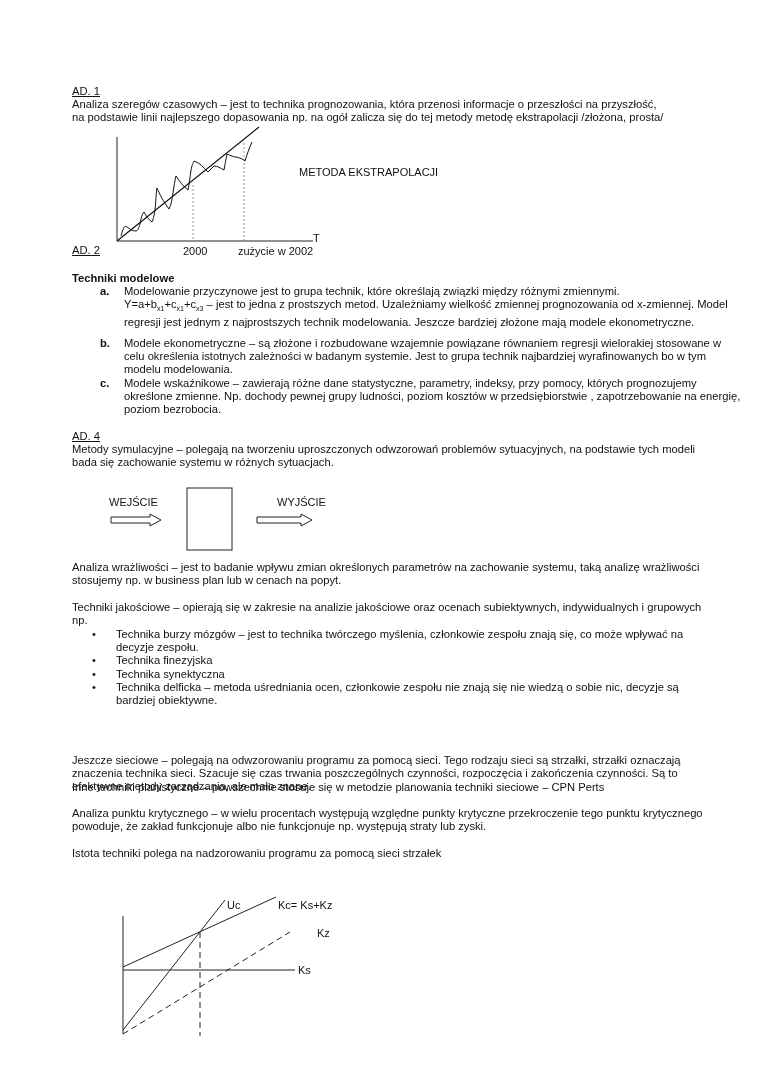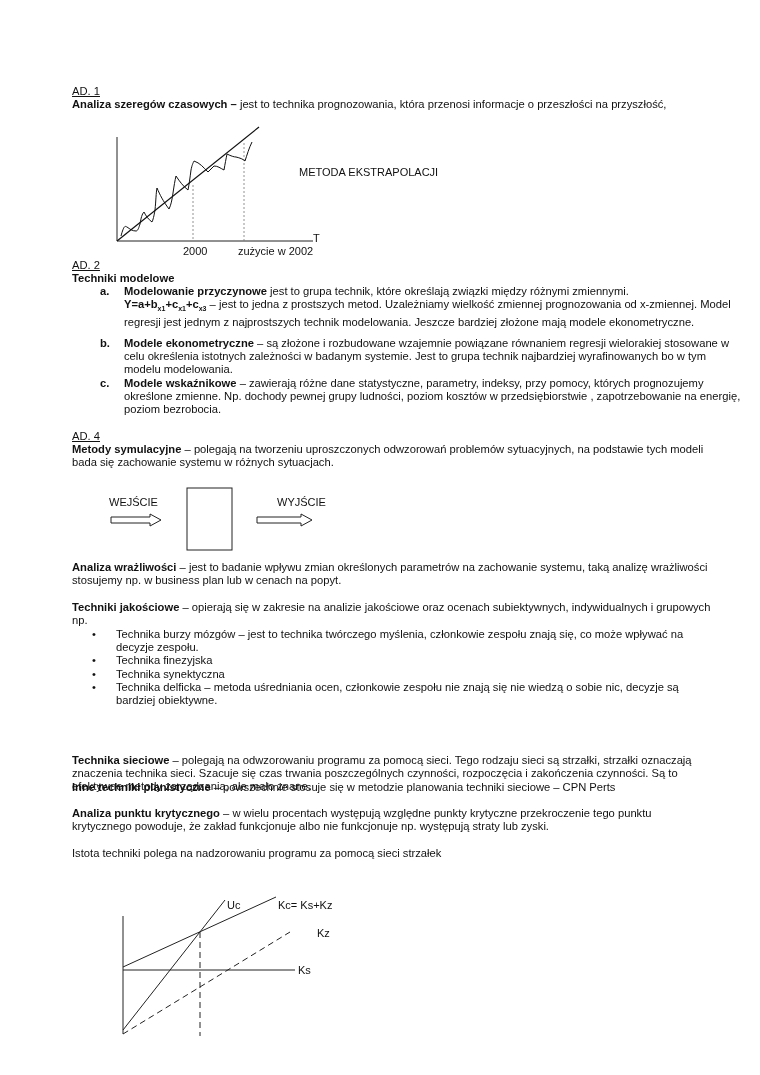--- a/index.html
+++ b/index.html
@@ -1,34 +1,35 @@
 <!DOCTYPE html>
 <html><head>
 <meta charset="utf-8">
 <style>
   html, body { margin:0; padding:0; background:#ffffff; }
   body { width:760px; height:1075px; position:relative; overflow:hidden;
          font-family:"Liberation Sans", sans-serif; font-size:11.2px; color:#111; }
   .line { position:absolute; white-space:nowrap; line-height:13px; }
   .heading { text-decoration:underline; font-weight:normal; }
-  b { font-weight:bold; }
+  b { font-weight:normal; }
   .blk { position:absolute; left:72px; width:640px; line-height:13.2px; }
   .ind { padding-left:52px; text-indent:-24px; }
   .ind .mk { display:inline-block; width:24px; text-indent:0; font-weight:bold; }
   .bul { padding-left:44px; position:relative; }
   .bul::before { content:"•"; position:absolute; left:20px; }
   svg { position:absolute; left:0; top:0; }
   svg text { font-family:"Liberation Sans", sans-serif; font-size:11px; fill:#111; }
 </style>
 </head>
 <body>
 
 <div class="line" style="left:72px;top:85px;"><span class="heading">AD. 1</span></div>
 <div class="blk" style="top:98px;">
   <b>Analiza szeregów czasowych –</b><span> jest to technika prognozowania, która przenosi informacje o przeszłości na przyszłość,</span><br>
+  <span>na podstawie linii najlepszego dopasowania np. na ogół zalicza się do tej metody metodę ekstrapolacji /złożona, prosta/</span>
 </div>
 
 <svg width="760" height="1075">
 
   <g>
     <line x1="117" y1="137" x2="117" y2="241" stroke="#222" stroke-width="1"></line>
     <line x1="117" y1="241" x2="313" y2="241" stroke="#222" stroke-width="1"></line>
     <line x1="117" y1="241" x2="259" y2="127" stroke="#111" stroke-width="1.2"></line>
     <line x1="193" y1="185" x2="193" y2="241" stroke="#777" stroke-width="0.8" stroke-dasharray="2,2"></line>
     <line x1="244" y1="143" x2="244" y2="241" stroke="#777" stroke-width="0.8" stroke-dasharray="2,2"></line>
@@ -60,21 +61,21 @@
     <line x1="123" y1="1030" x2="225" y2="900" stroke="#222" stroke-width="1"></line>
     <line x1="123" y1="1034" x2="290" y2="932" stroke="#222" stroke-width="1" stroke-dasharray="6,4"></line>
     <line x1="200" y1="932" x2="200" y2="1036" stroke="#222" stroke-width="1" stroke-dasharray="6,4"></line>
     <text x="227" y="909">Uc</text>
     <text x="278" y="909">Kc= Ks+Kz</text>
     <text x="317" y="937">Kz</text>
     <text x="298" y="974">Ks</text>
   </g>
 </svg>
 
-<div class="line" style="left:72px;top:259px;"><span class="heading">AD. 2</span></div>
+<div class="line" style="left:72px;top:244px;"><span class="heading">AD. 2</span></div>
 <div class="line" style="left:72px;top:272px;font-weight:bold;">Techniki modelowe</div>
 <div class="blk ind" style="top:285px;width:620px;">
   <span class="mk">a.</span><b>Modelowanie przyczynowe</b><span> jest to grupa technik, które określają związki między różnymi zmiennymi.</span><br>
   <b><span>Y=a+b</span><sub style="font-size:7px">x1</sub>+c<sub style="font-size:7px">x1</sub>+c<sub style="font-size:7px">x3</sub></b><span> – jest to jedna z prostszych metod. Uzależniamy wielkość zmiennej prognozowania od x-zmiennej. Model regresji jest jednym z najprostszych technik modelowania. Jeszcze bardziej złożone mają modele ekonometryczne.</span>
 </div>
 <div class="blk ind" style="top:337px;width:620px;">
   <span class="mk">b.</span><b>Modele ekonometryczne</b><span> – są złożone i rozbudowane wzajemnie powiązane równaniem regresji wielorakiej stosowane w celu określenia istotnych zależności w badanym systemie. Jest to grupa technik najbardziej wyrafinowanych bo w tym modelu modelowania.</span>
 </div>
 <div class="blk ind" style="top:377px;width:620px;">
   <span class="mk">c.</span><b>Modele wskaźnikowe</b><span> – zawierają różne dane statystyczne, parametry, indeksy, przy pomocy, których prognozujemy określone zmienne. Np. dochody pewnej grupy ludności, poziom kosztów w przedsiębiorstwie , zapotrzebowanie na energię, poziom bezrobocia.</span>
@@ -97,20 +98,20 @@
   <div class="bul">Technika finezyjska</div>
   <div class="bul">Technika synektyczna</div>
   <div class="bul">Technika delficka – metoda uśredniania ocen, członkowie zespołu nie znają się nie wiedzą o sobie nic, decyzje są bardziej obiektywne.</div>
 </div>
 
 <div class="blk" style="top:752px;margin-top:29px;">
   <b>Inne techniki planistyczne</b><span> – powszechnie stosuje się w metodzie planowania techniki sieciowe – CPN Perts</span>
 </div>
 
 <div class="blk" style="top:754px;">
-  <b>Technika sieciowe</b><span> – polegają na odwzorowaniu programu za pomocą sieci. Tego rodzaju sieci są strzałki, strzałki oznaczają znaczenia technika sieci. Szacuje się czas trwania poszczególnych czynności, rozpoczęcia i zakończenia czynności. Są to efektywne metody zarządzania, ale mało znane.</span>
+  <b>Jeszcze sieciowe</b><span> – polegają na odwzorowaniu programu za pomocą sieci. Tego rodzaju sieci są strzałki, strzałki oznaczają znaczenia technika sieci. Szacuje się czas trwania poszczególnych czynności, rozpoczęcia i zakończenia czynności. Są to efektywne metody zarządzania, ale mało znane.</span>
 </div>
 
 <div class="blk" style="top:807px;">
   <b>Analiza punktu krytycznego</b><span> – w wielu procentach występują względne punkty krytyczne przekroczenie tego punktu krytycznego powoduje, że zakład funkcjonuje albo nie funkcjonuje np. występują straty lub zyski.</span><br>
   <br>
   <span>Istota techniki polega na nadzorowaniu programu za pomocą sieci strzałek</span>
 </div>
 
 </body></html>

